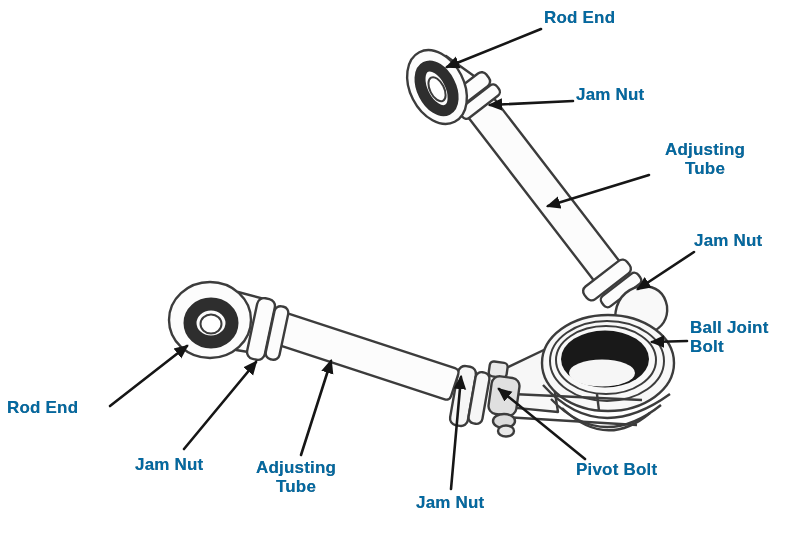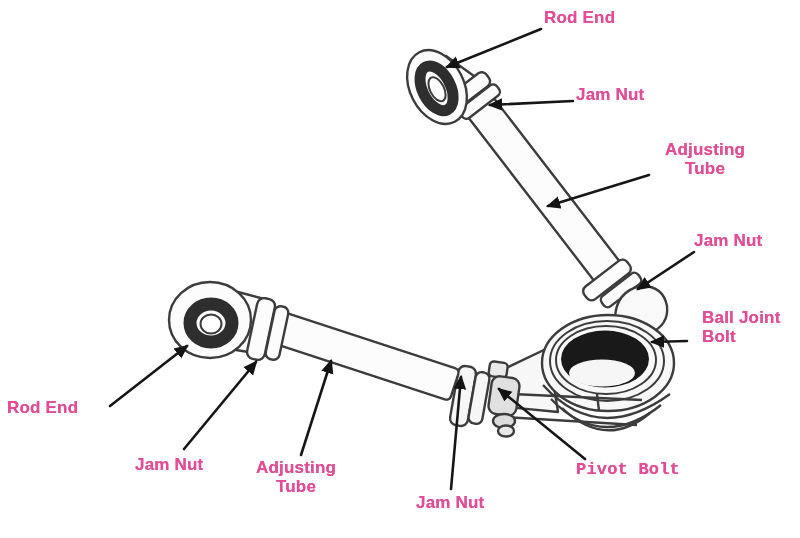--- a/index.html
+++ b/index.html
@@ -4,30 +4,30 @@
 <style>
   html,body{margin:0;padding:0;background:#fff;}
   .stage{
     position:relative;width:800px;height:538px;background:#ffffff;
     overflow:hidden;font-family:"Liberation Sans",sans-serif;
   }
   .art{position:absolute;left:0;top:0;width:800px;height:538px;}
   .label{
     position:absolute;
     font:700 17px/19px "Liberation Sans",sans-serif;
-    color:#ec4899;letter-spacing:.2px;white-space:nowrap;
+    color:#0369a1;letter-spacing:.2px;white-space:nowrap;
     text-shadow:0 0 .6px rgba(40,40,40,.55);
   }
   .label .line{display:block;}
   #lbl-rod-end-top{left:544px;top:8px;}
   #lbl-jam-nut-top{left:576px;top:85px;}
   #lbl-adj-upper{left:646px;top:140px;width:118px;text-align:center;}
   #lbl-jam-nut-right{left:694px;top:231px;}
-  #lbl-bjp{left:690px;top:308px;margin-left:12px;}
-  #lbl-pivot-bolt{left:576px;top:460px;font-family:Liberation Mono, monospace;}
+  #lbl-bjp{left:690px;top:318px;}
+  #lbl-pivot-bolt{left:576px;top:460px;}
   #lbl-jam-nut-lc{left:416px;top:493px;}
   #lbl-jam-nut-ll{left:135px;top:455px;}
   #lbl-rod-end-left{left:7px;top:398px;}
   #lbl-adj-lower{left:241px;top:458px;width:110px;text-align:center;}
 </style>
 </head>
 <body>
 
 <div class="stage">
 

